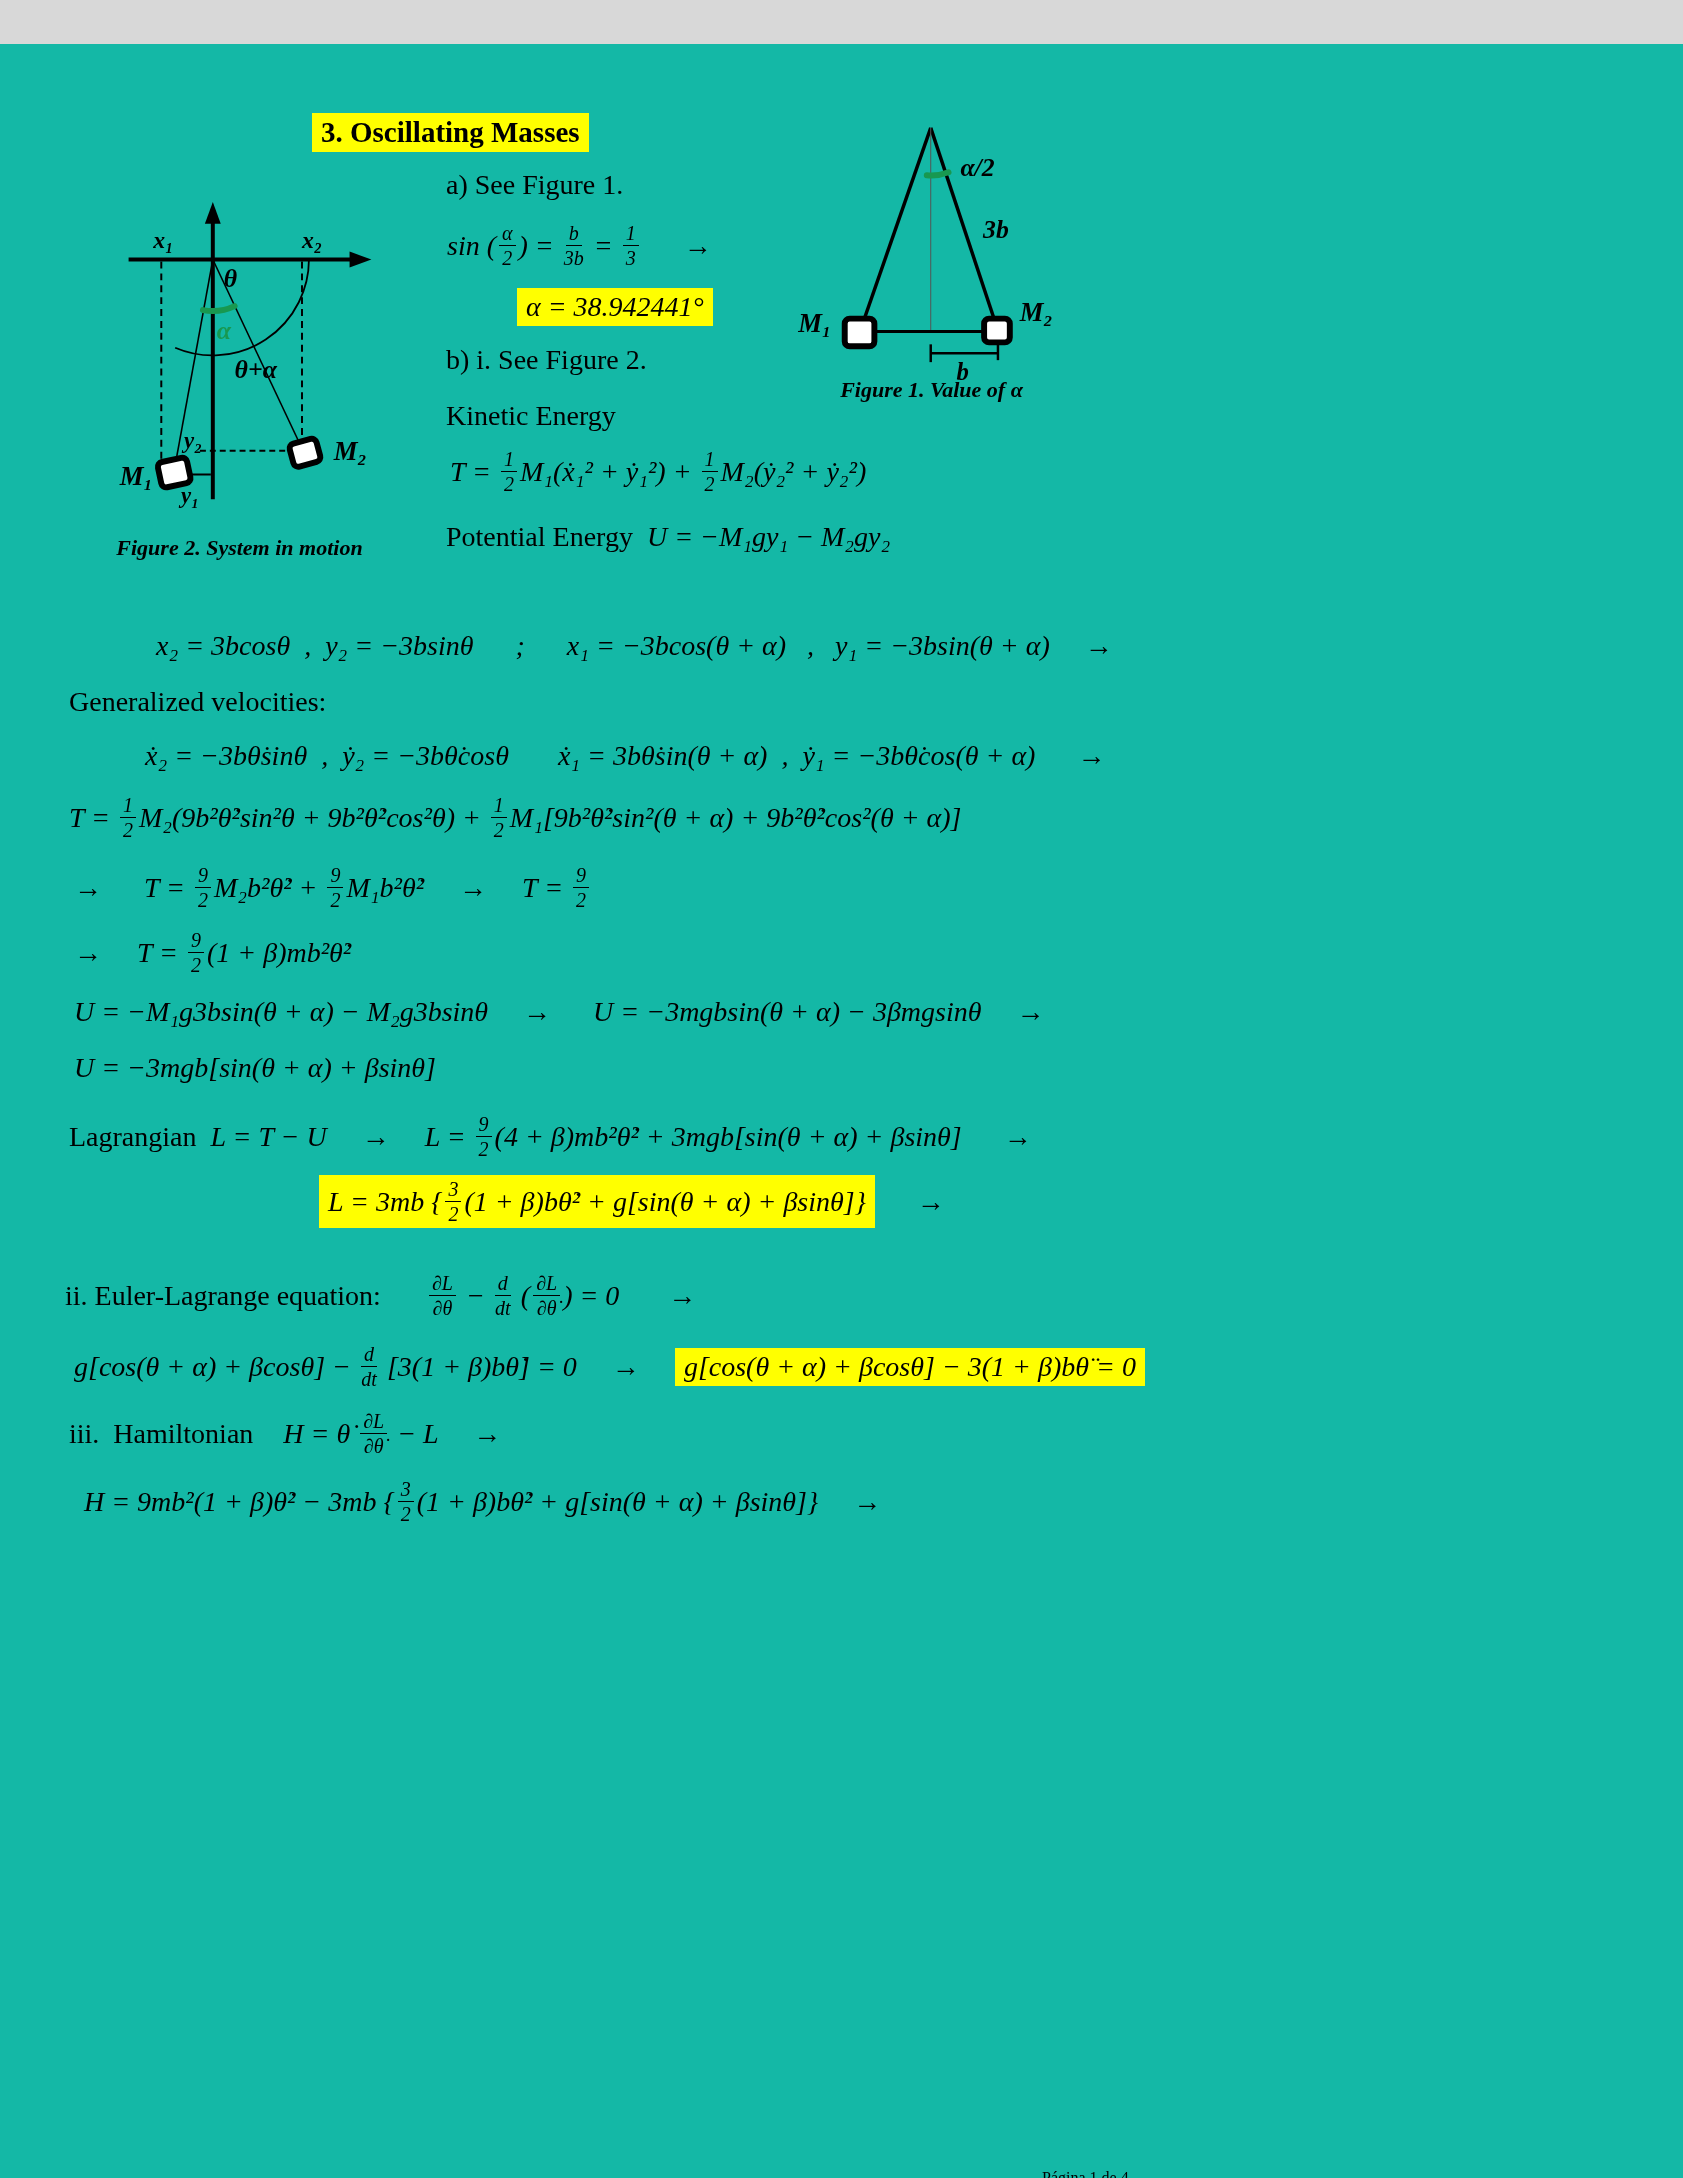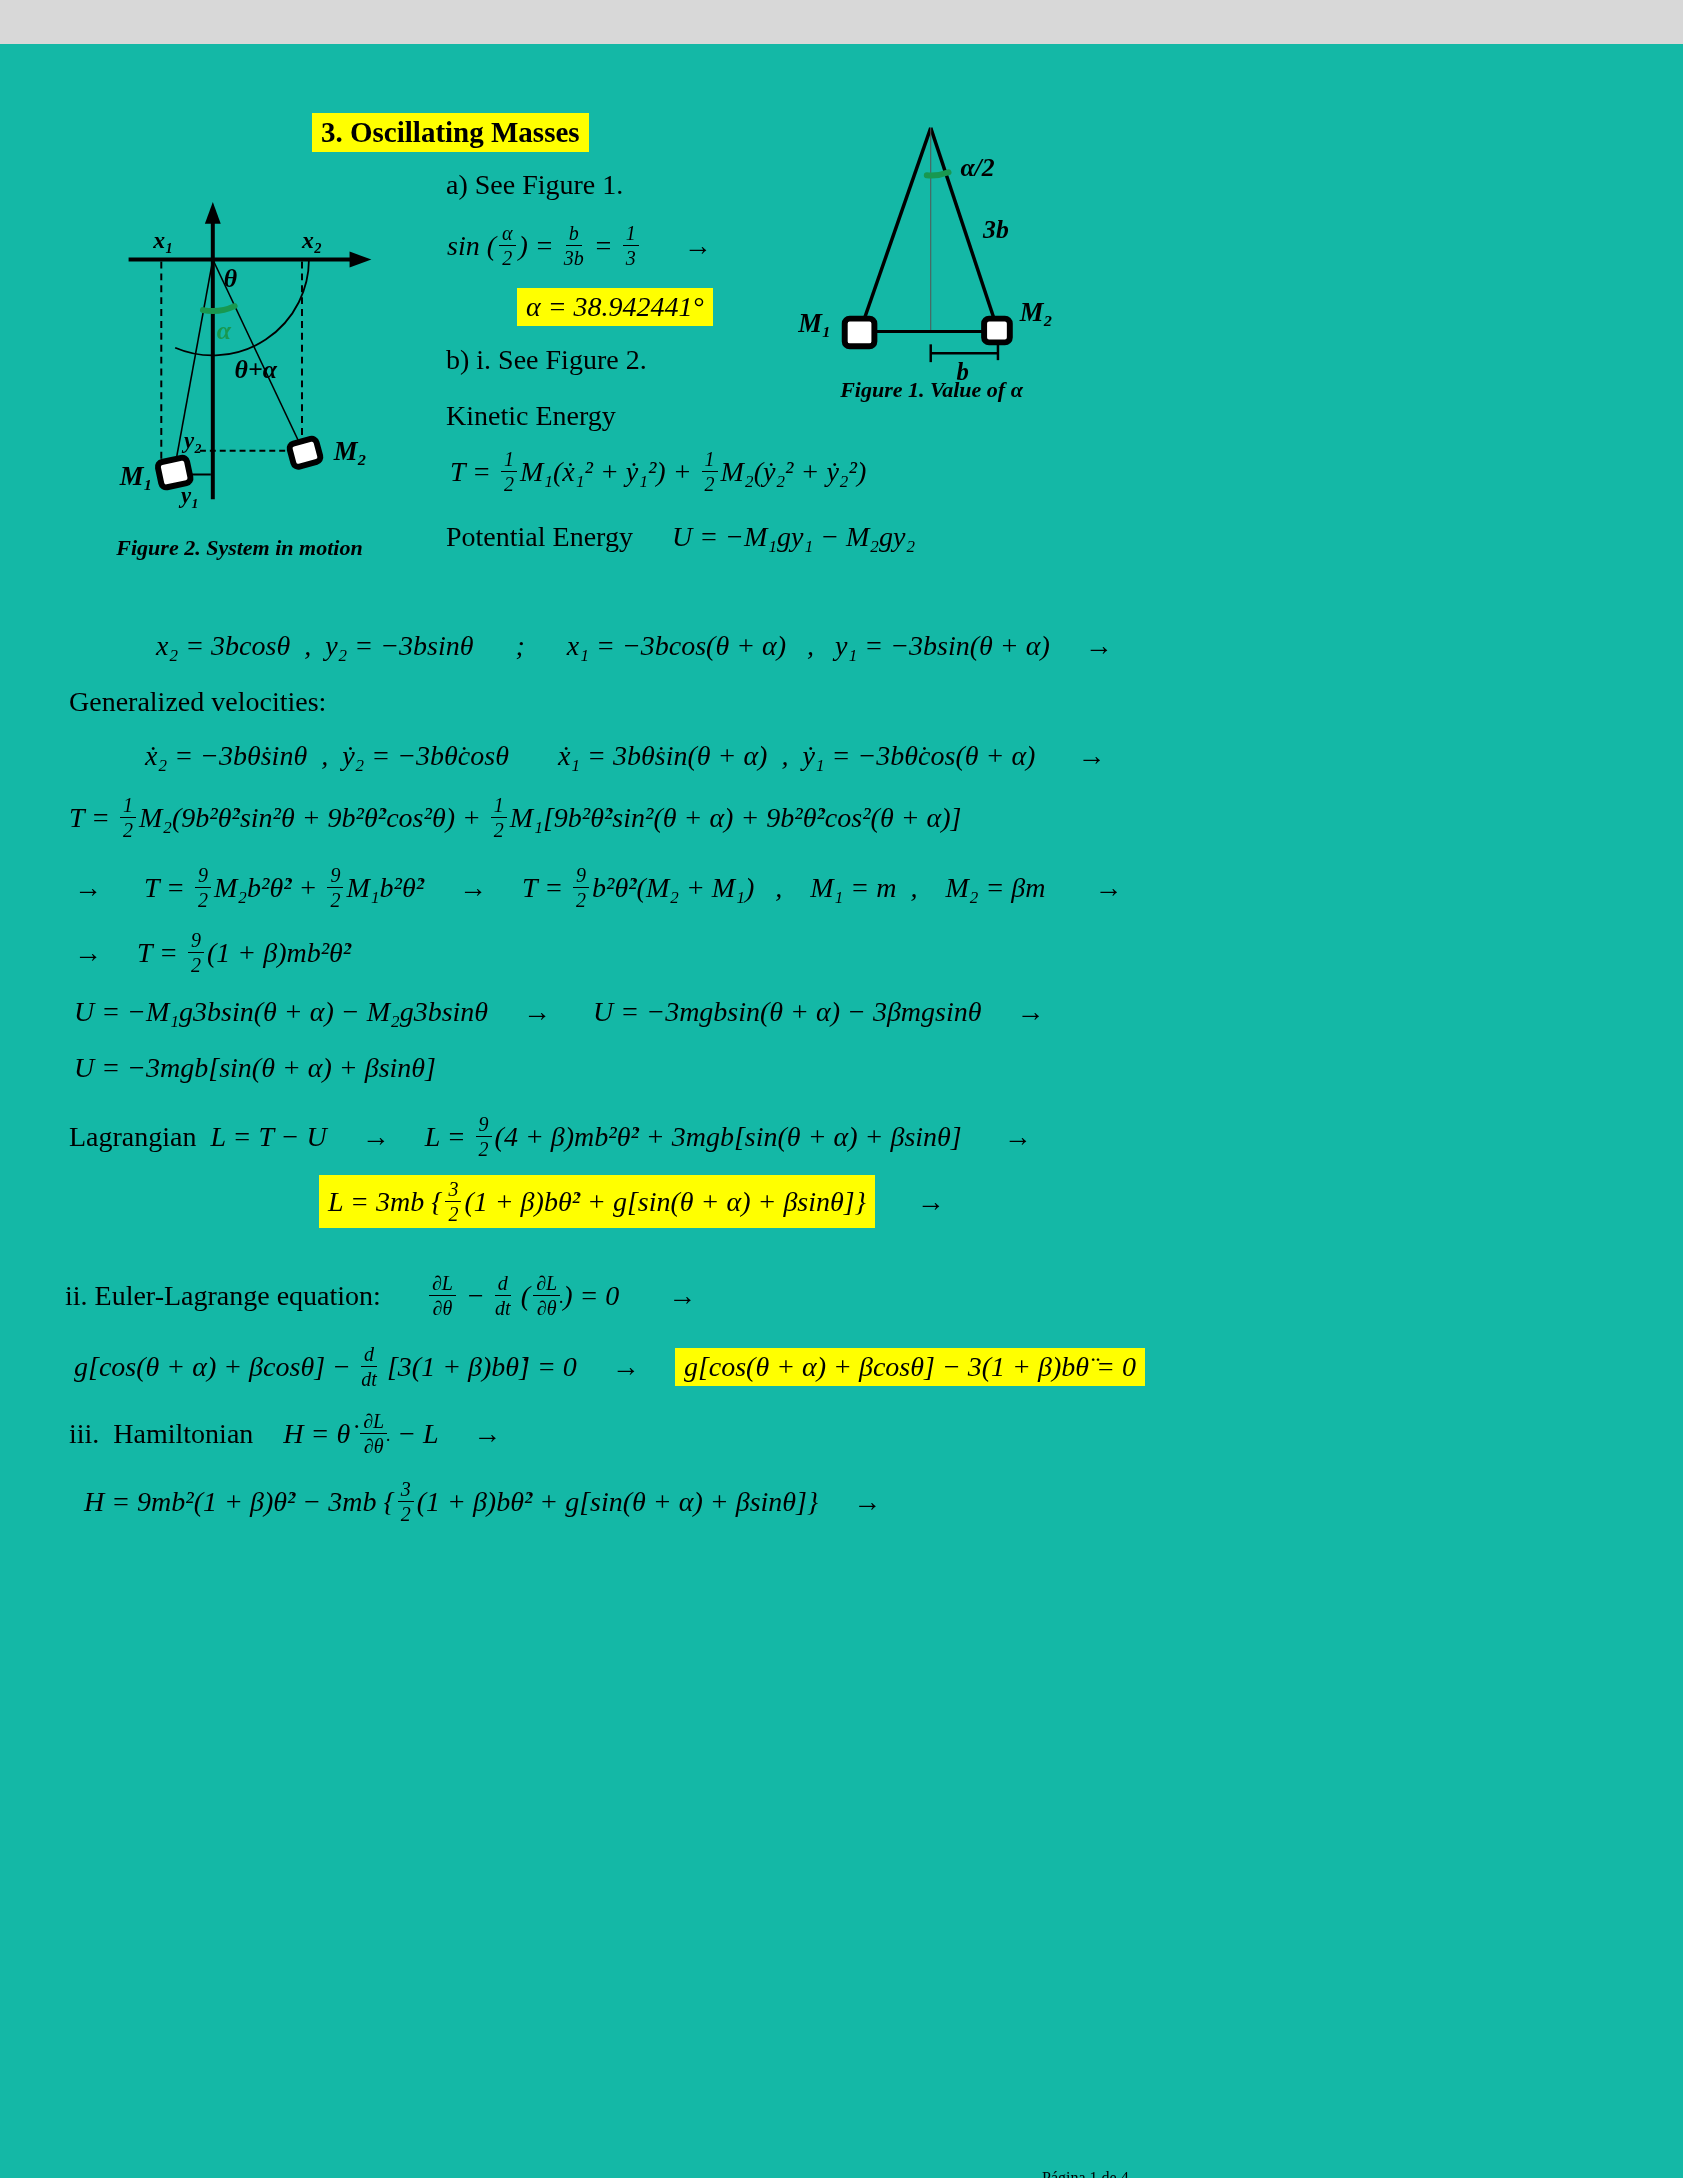--- a/index.html
+++ b/index.html
@@ -100,37 +100,37 @@
   <div class="eq" style="left:517px;top:244px;"><span class="hl">α = 38.942441°</span></div>
 
   <div class="eq roman" style="left:446px;top:300px;"><span>b) i. See Figure 2.</span></div>
 
   <div class="eq roman" style="left:446px;top:356px;"><span>Kinetic Energy</span></div>
 
   <div class="eq" style="left:450px;top:404px;">
     <span>T = </span><span class="frac"><span class="num">1</span><span class="den">2</span></span><span>M₁(ẋ₁² + ẏ₁²) + </span><span class="frac"><span class="num">1</span><span class="den">2</span></span><span>M₂(ẏ₂² + ẏ₂²)</span>
   </div>
 
-  <div class="eq" style="left:446px;top:477px;gap:25px;">
+  <div class="eq" style="left:446px;top:477px;">
     <span class="roman">Potential Energy</span><span>  U = −M₁gy₁ − M₂gy₂</span>
   </div>
 
 
   <div class="eq" style="left:156px;top:586px;"><span>x₂ = 3bcosθ  ,  y₂ = −3bsinθ      ;      x₁ = −3bcos(θ + α)   ,   y₁ = −3bsin(θ + α)     →</span></div>
 
   <div class="eq roman" style="left:69px;top:642px;"><span>Generalized velocities:</span></div>
 
   <div class="eq" style="left:145px;top:696px;"><span>ẋ₂ = −3bθ̇sinθ  ,  ẏ₂ = −3bθ̇cosθ       ẋ₁ = 3bθ̇sin(θ + α)  ,  ẏ₁ = −3bθ̇cos(θ + α)      →</span></div>
 
   <div class="eq" style="left:69px;top:750px;">
     <span>T = </span><span class="frac"><span class="num">1</span><span class="den">2</span></span><span>M₂(9b²θ̇²sin²θ + 9b²θ̇²cos²θ) + </span><span class="frac"><span class="num">1</span><span class="den">2</span></span><span>M₁[9b²θ̇²sin²(θ + α) + 9b²θ̇²cos²(θ + α)]</span>
   </div>
 
   <div class="eq" style="left:74px;top:820px;">
-    <span>→      T = </span><span class="frac"><span class="num">9</span><span class="den">2</span></span><span>M₂b²θ̇² + </span><span class="frac"><span class="num">9</span><span class="den">2</span></span><span>M₁b²θ̇²     →     T = </span><span class="frac"><span class="num">9</span><span class="den">2</span></span><span>b²θ̇²(M₂ + M₁)   ,    M₁ = m  ,    M₂ = βm       →</span>
+    <span>→      T = </span><span class="frac"><span class="num">9</span><span class="den">2</span></span><span>M₂b²θ̇² + </span><span class="frac"><span class="num">9</span><span class="den">2</span></span><span>M₁b²θ̇²     →     T = </span><span class="frac"><span class="num">9</span><span class="den">2</span></span>
   </div>
 
   <div class="eq" style="left:74px;top:885px;">
     <span>→     T = </span><span class="frac"><span class="num">9</span><span class="den">2</span></span><span>(1 + β)mb²θ̇²</span>
   </div>
 
   <div class="eq" style="left:74px;top:952px;"><span>U = −M₁g3bsin(θ + α) − M₂g3bsinθ     →      U = −3mgbsin(θ + α) − 3βmgsinθ     →</span></div>
 
   <div class="eq" style="left:74px;top:1008px;"><span>U = −3mgb[sin(θ + α) + βsinθ]</span></div>
 

